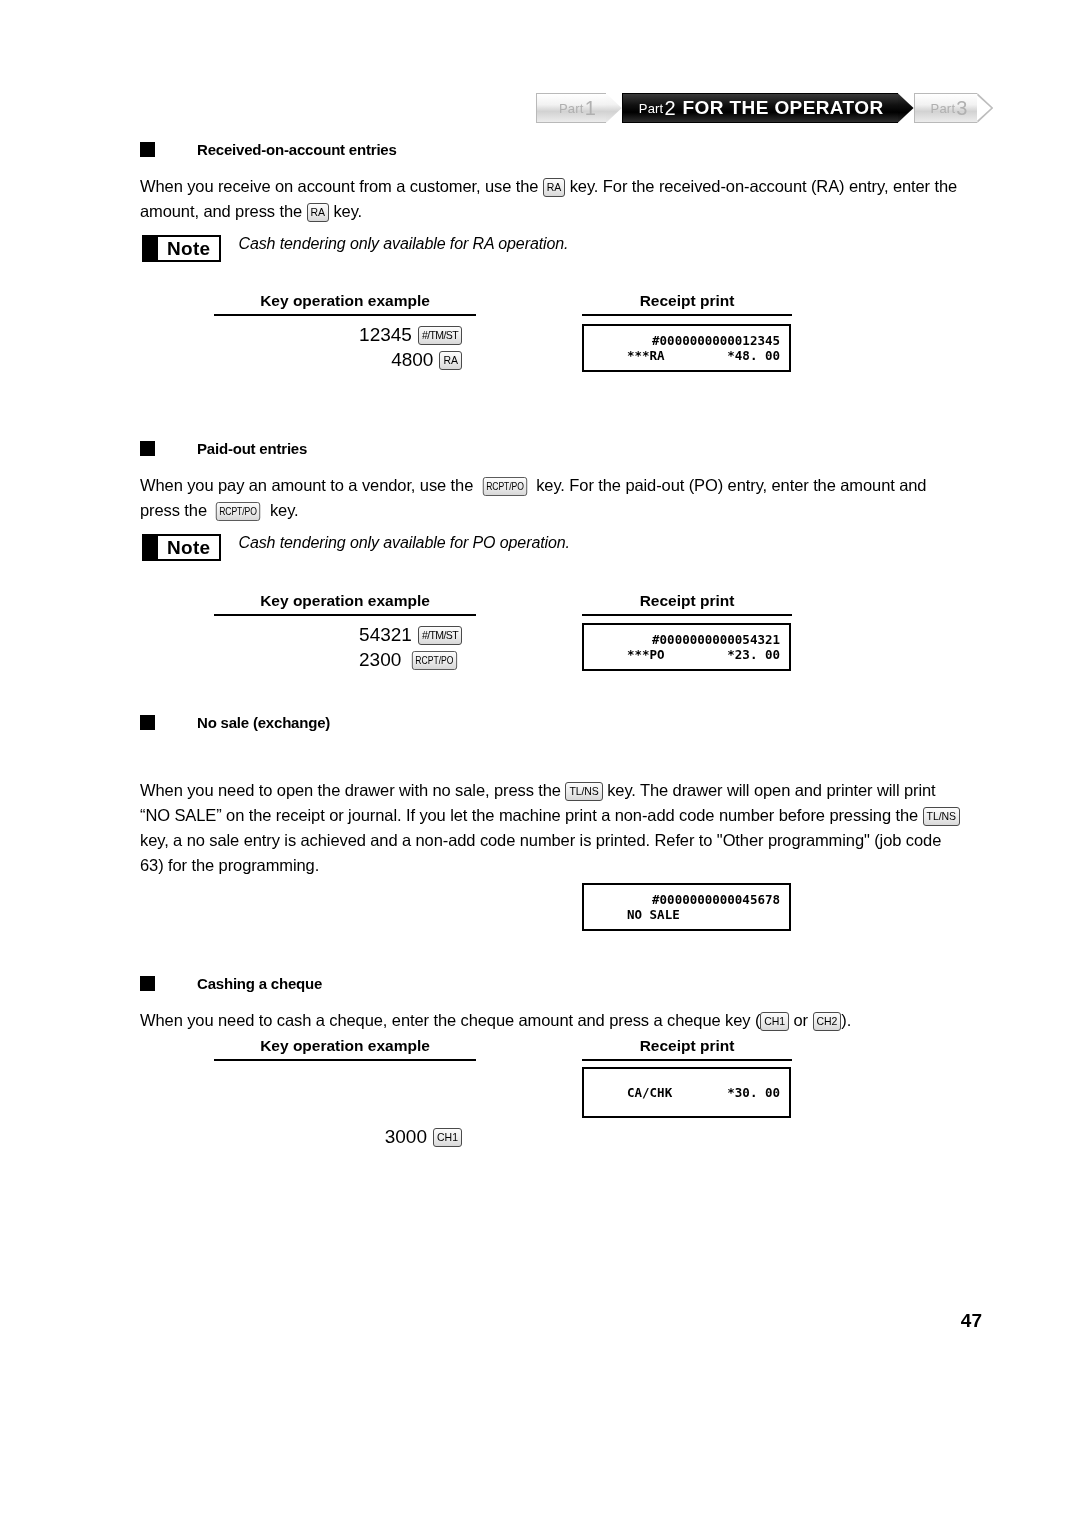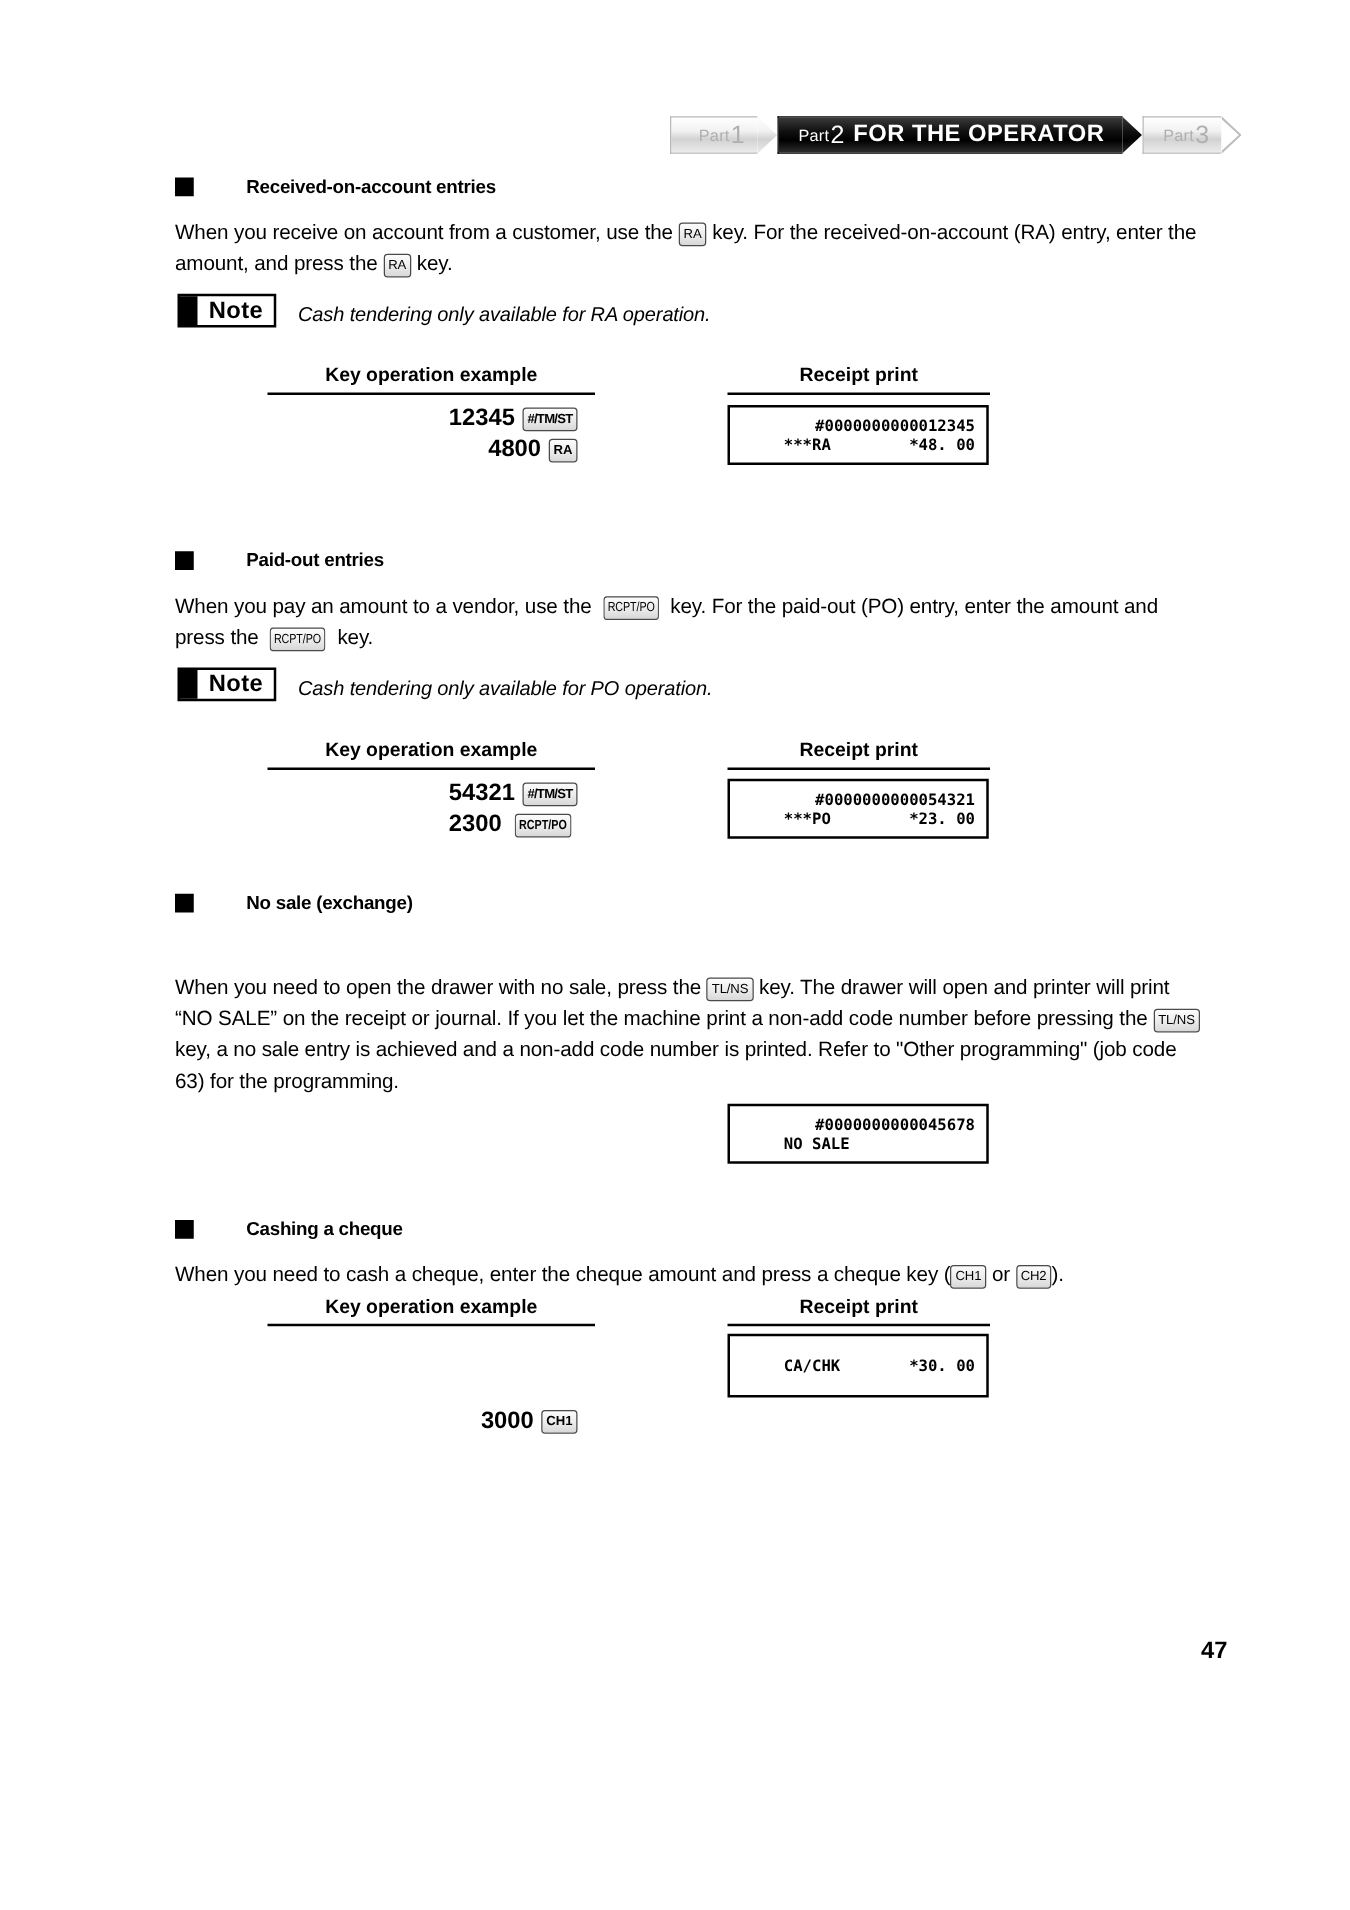--- a/index.html
+++ b/index.html
@@ -135,21 +135,21 @@
   .key-squish {
     transform: scaleX(.82);
     display: inline-block;
   }
 
   
   .note-row {
     position: absolute;
     left: 142px;
     display: flex;
-    align-items: flex-end;
+    align-items: flex-start;
   }
   .note-box {
     border: 2px solid #000;
     height: 27px;
     display: flex;
     align-items: stretch;
     box-sizing: border-box;
   }
   .note-swatch {
     width: 14px;
@@ -184,21 +184,20 @@
   .keyops-head { left: 214px; width: 262px; }
   .receipt-head { left: 582px; width: 210px; }
 
   .keyops-list {
     position: absolute;
     left: 214px;
     width: 248px;
     text-align: right;
     font-size: 19px;
     line-height: 25px;
-    font-weight: bold;
   }
   .keyops-list .kline { white-space: nowrap; }
   .keyops-list .key { margin-left: 6px; vertical-align: 2px; }
 
   
   .receipt {
     position: absolute;
     left: 582px;
     width: 209px;
     border: 2px solid #000;

